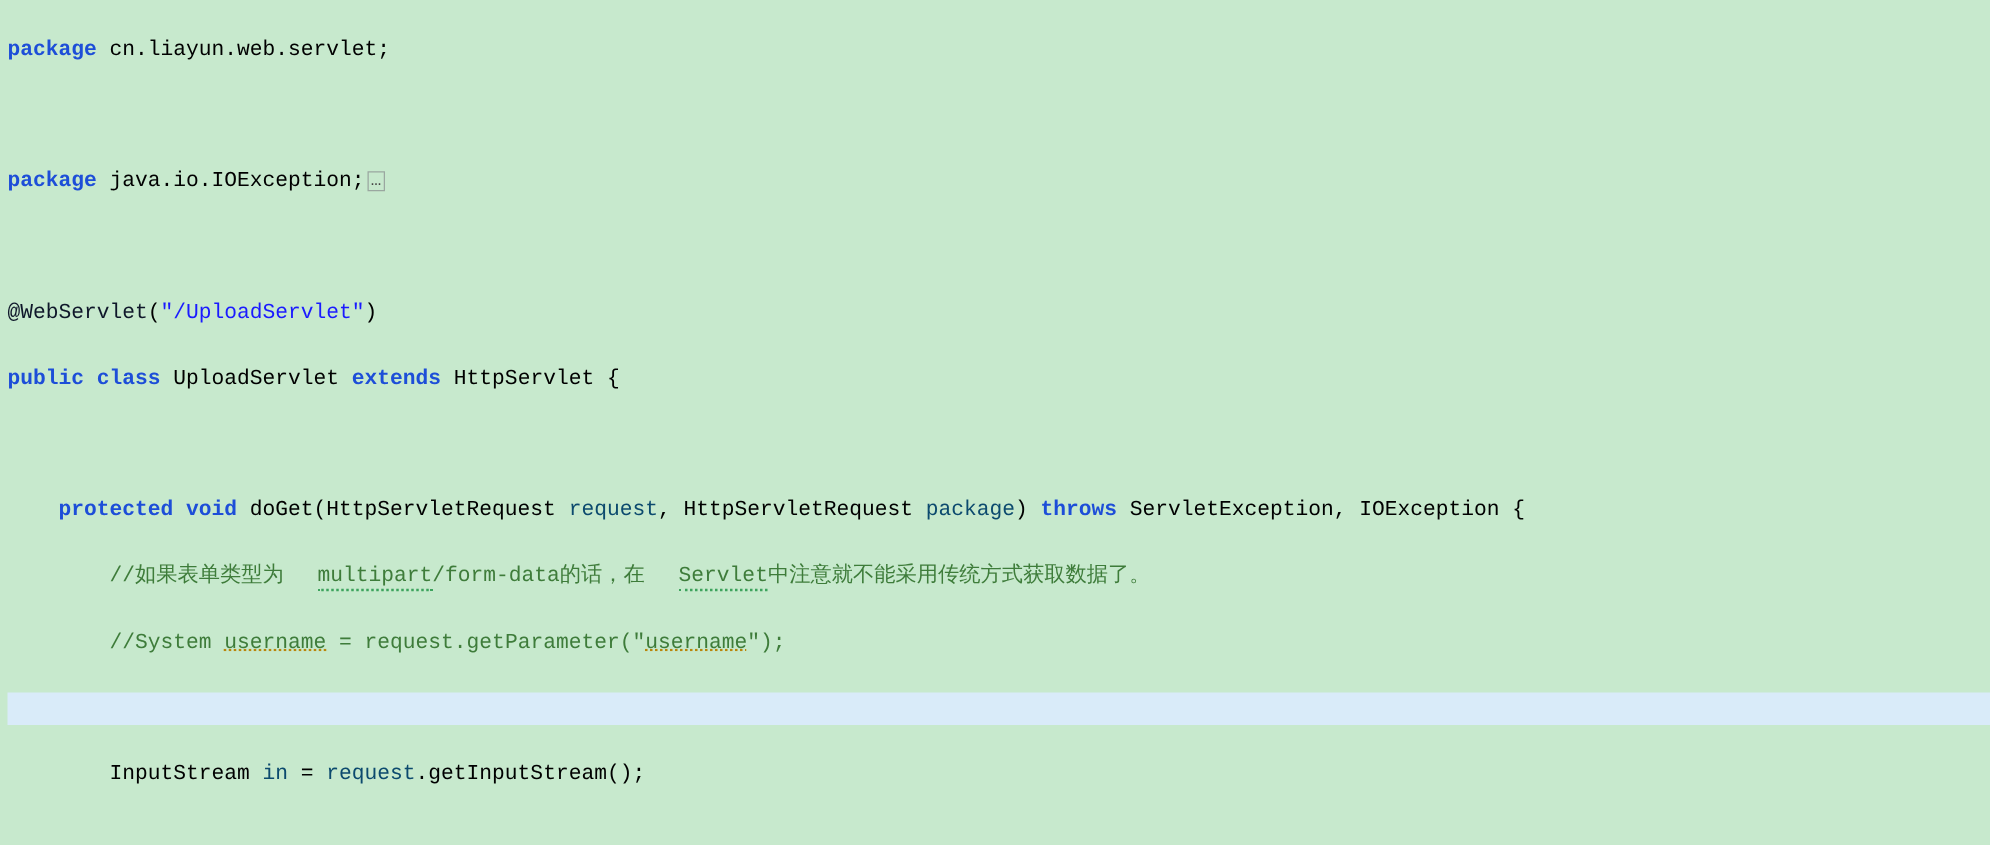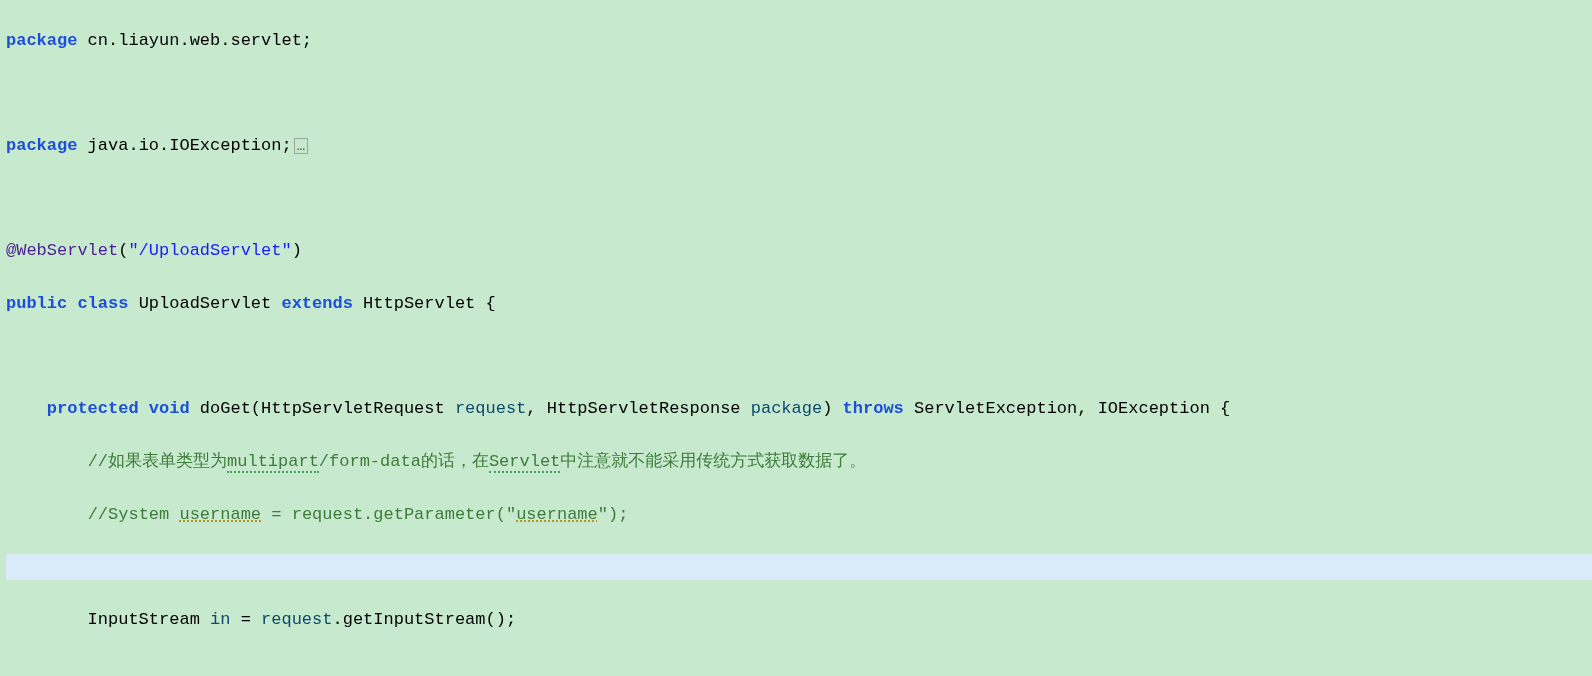--- a/index.html
+++ b/index.html
@@ -16,26 +16,26 @@
     padding: 2px 0 2px 6px;
     white-space: pre;
   }
   .line {
     min-height: 26px;
   }
   .hl {
     background: #d9ebf9;
   }
   .kw { color: #1d4ed8; font-weight: bold; }       
-  .ann { color: #4c1d95; }                           
+  .ann { color: #0f172a; }                           
   .str { color: #1a1aff; }                              
   .cmt { color: #3e7c3a; }
   .param { color: #0c4a6e; } 
   .warn { text-decoration: underline dotted #b8860b; text-underline-offset: 2px; }
-  .spell-green { border-bottom: 2px dotted #3da35d; }
+  .spell-green { border-bottom: 2px dotted #3da35d; margin-left: 27px; }
   .fold-box {
     display:inline-block;
     border:1px solid #9aa7a0;
     padding:0 2px;
     font-size:14px;
     line-height:14px;
     vertical-align: middle;
     color:#444;
     margin-left:2px;
   }
@@ -44,21 +44,21 @@
 <body>
 
 <div class="editor">
 <div class="line"><span class="kw">package</span><span> cn.liayun.web.servlet;</span></div>
 <div class="line"></div>
 <div class="line"><span class="kw">package</span><span> java.io.IOException;</span><span class="fold-box">…</span></div>
 <div class="line"></div>
 <div class="line"><span class="ann">@WebServlet</span><span>(</span><span class="str">"/UploadServlet"</span><span>)</span></div>
 <div class="line"><span class="kw">public</span> <span class="kw">class</span><span> UploadServlet </span><span class="kw">extends</span><span> HttpServlet {</span></div>
 <div class="line"></div>
-<div class="line"><span>    </span><span class="kw">protected</span><span class="kw"> void</span><span> doGet(HttpServletRequest </span><span class="param">request</span><span>, HttpServletResponse </span><span class="param">package</span><span>) </span><span class="kw">throws</span><span> ServletException, IOException {</span></div>
+<div class="line"><span>    </span><span class="kw">protected</span><span class="kw"> void</span><span> doGet(HttpServletRequest </span><span class="param">request</span><span>, HttpServletRequest </span><span class="param">package</span><span>) </span><span class="kw">throws</span><span> ServletException, IOException {</span></div>
 <div class="line"><span>        </span><span class="cmt"><span>//如果表单类型为</span><span class="spell-green">multipart</span><span>/form-data的话，在</span><span class="spell-green">Servlet</span><span>中注意就不能采用传统方式获取数据了。</span></span></div>
 <div class="line"><span>        </span><span class="cmt"><span>//System </span><span class="warn">username</span><span> = request.getParameter("</span><span class="warn">username</span><span>");</span></span></div>
 <div class="line hl"></div>
 <div class="line"><span>        InputStream </span><span class="param">in</span><span> = </span><span class="param">request</span><span>.getInputStream();</span></div>
 
 
 
 
 
 

